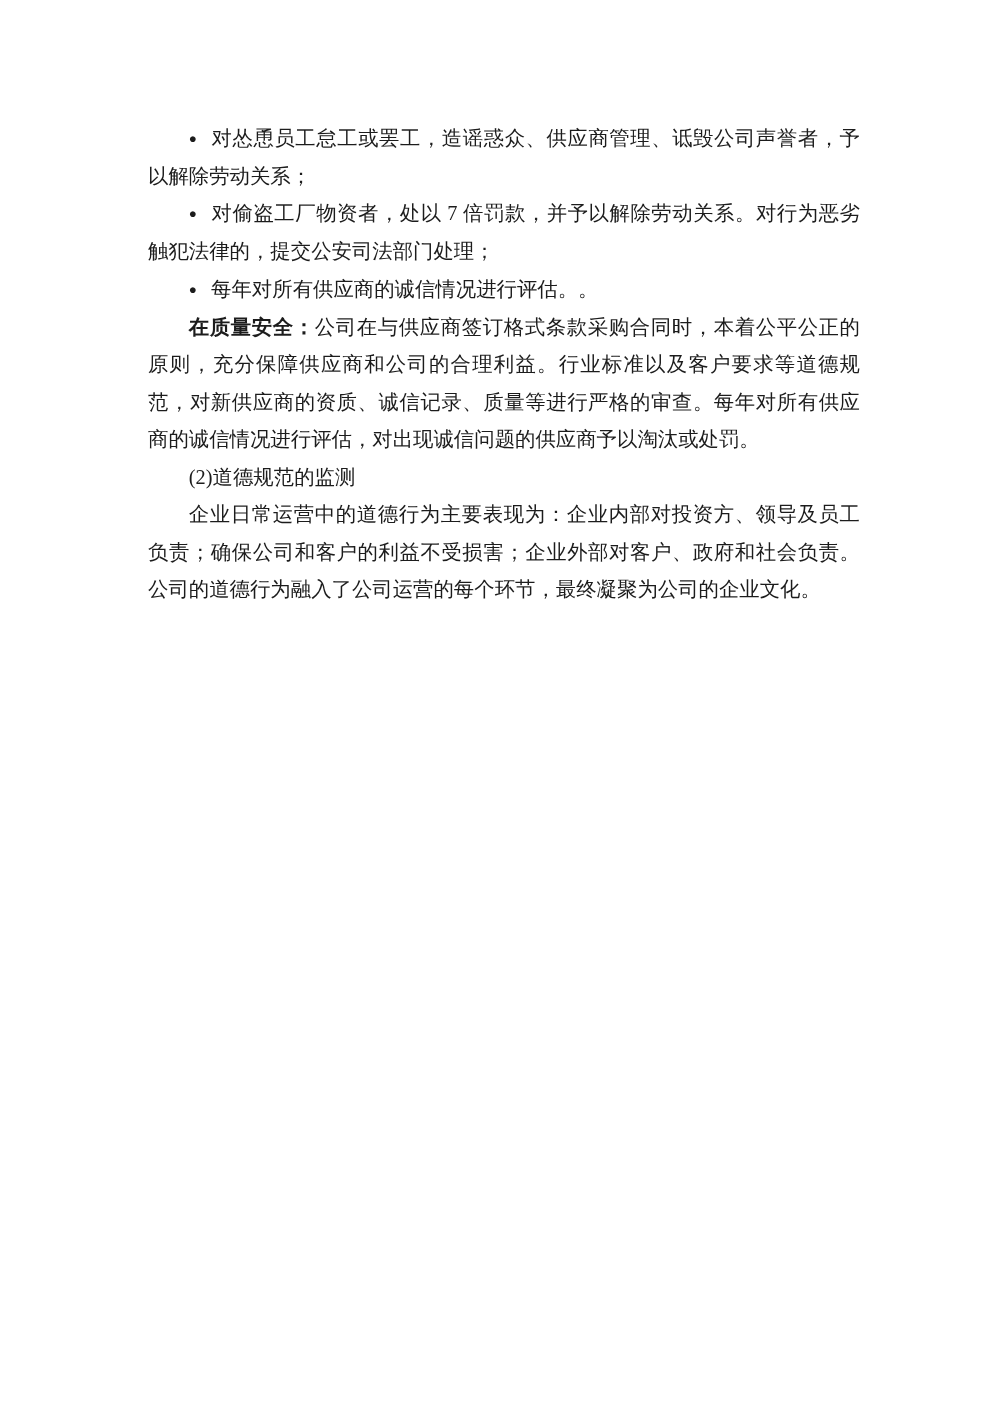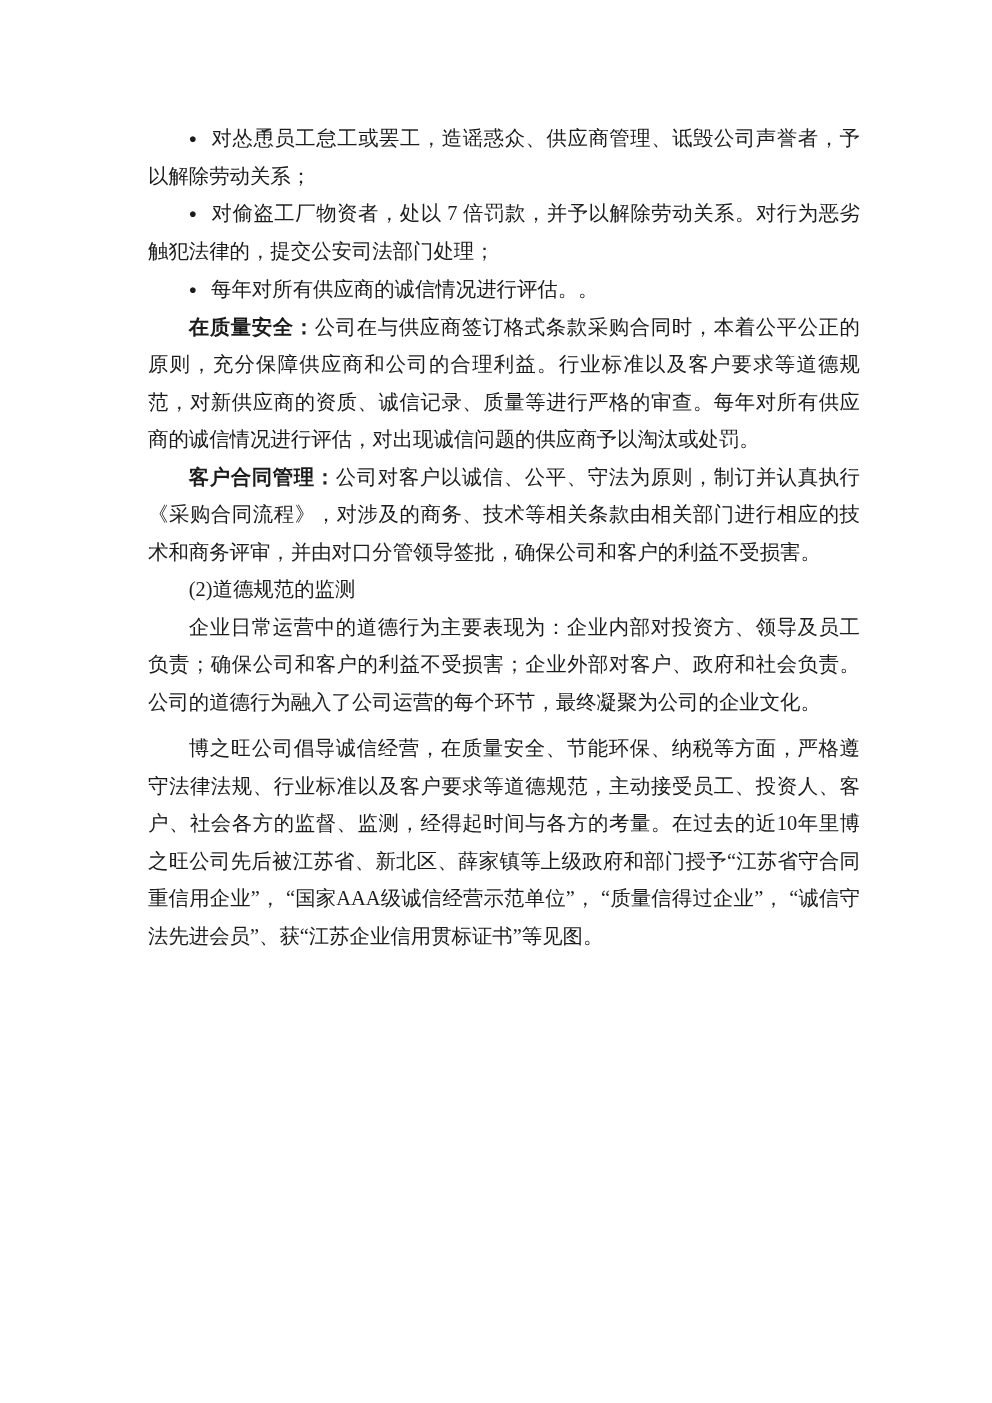--- a/index.html
+++ b/index.html
@@ -48,21 +48,19 @@
 
 
   <p class="bullet"><span class="marker">●</span><span>对怂恿员工怠工或罢工，造谣惑众、供应商管理、诋毁公司声誉者，予以解除劳动关系；</span></p>
 
   <p class="bullet"><span class="marker">●</span><span>对偷盗工厂物资者，处以 7 倍罚款，并予以解除劳动关系。对行为恶劣触犯法律的，提交公安司法部门处理；</span></p>
 
   <p class="bullet"><span class="marker">●</span><span>每年对所有供应商的诚信情况进行评估。。</span></p>
 
   <p class="para"><span class="lead">在质量安全：</span><span>公司在与供应商签订格式条款采购合同时，本着公平公正的原则，充分保障供应商和公司的合理利益。行业标准以及客户要求等道德规范，对新供应商的资质、诚信记录、质量等进行严格的审查。每年对所有供应商的诚信情况进行评估，对出现诚信问题的供应商予以淘汰或处罚。</span></p>
 
-  <p class="para"><span class="lead">客户合同管理：</span><span>公司对客户以诚信、公平、守法为原则，制订并认真执行《采购合同流程》，对涉及的商务、技术等相关条款由相关部门进行相应的技术和商务评审，并由对口分管领导签批，确保公司和客户的利益不受损害。</span></p>
 
   <p class="heading">(2)道德规范的监测</p>
 
   <p class="para"><span>企业日常运营中的道德行为主要表现为：企业内部对投资方、领导及员工负责；确保公司和客户的利益不受损害；企业外部对客户、政府和社会负责。公司的道德行为融入了公司运营的每个环节，最终凝聚为公司的企业文化。</span></p>
 
-  <p class="para spaced"><span>博之旺公司倡导诚信经营，在质量安全、节能环保、纳税等方面，严格遵守法律法规、行业标准以及客户要求等道德规范，主动接受员工、投资人、客户、社会各方的监督、监测，经得起时间与各方的考量。在过去的近10年里博之旺公司先后被江苏省、新北区、薛家镇等上级政府和部门授予“江苏省守合同重信用企业”， “国家AAA级诚信经营示范单位”， “质量信得过企业”， “诚信守法先进会员”、获“江苏企业信用贯标证书”等见图。</span></p>
 
 </div>
 
 </body></html>

